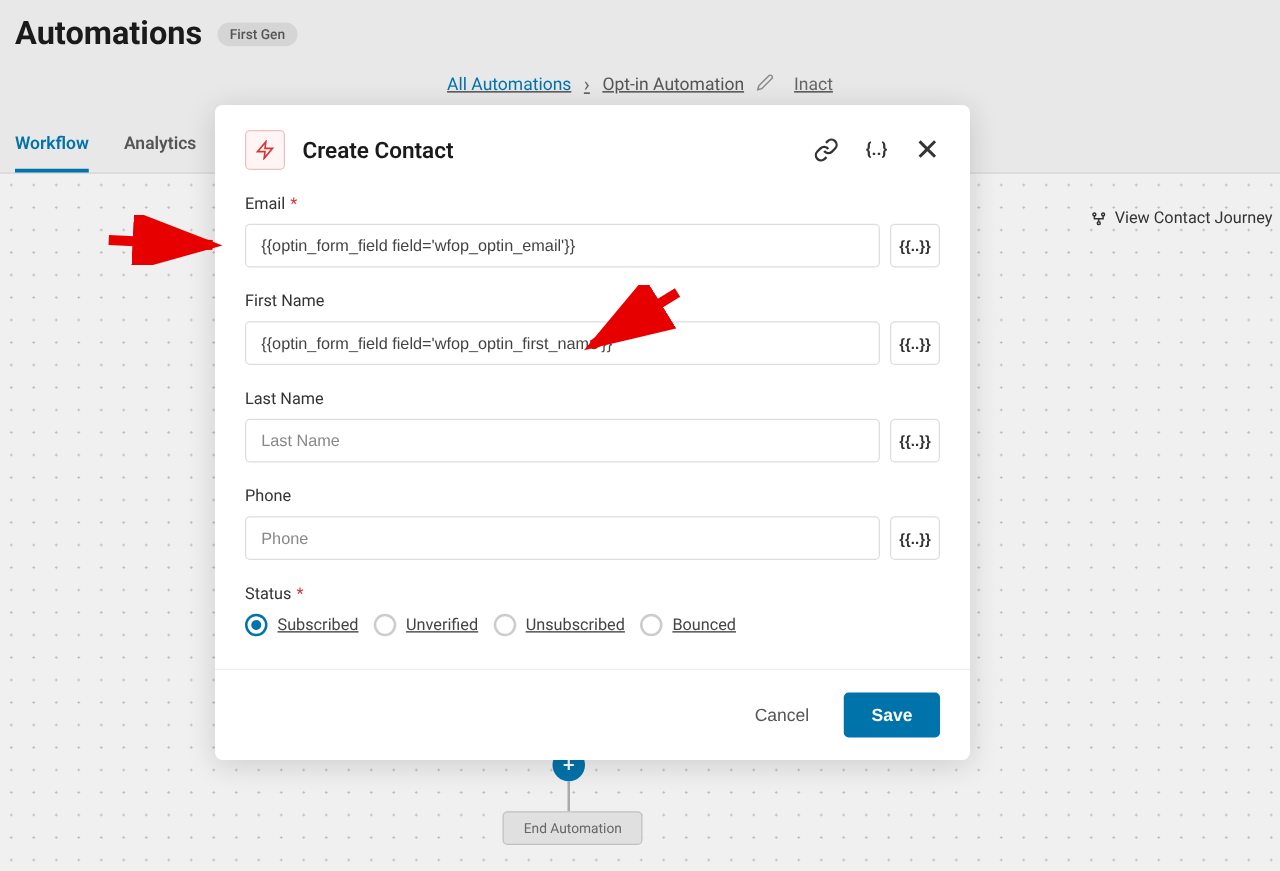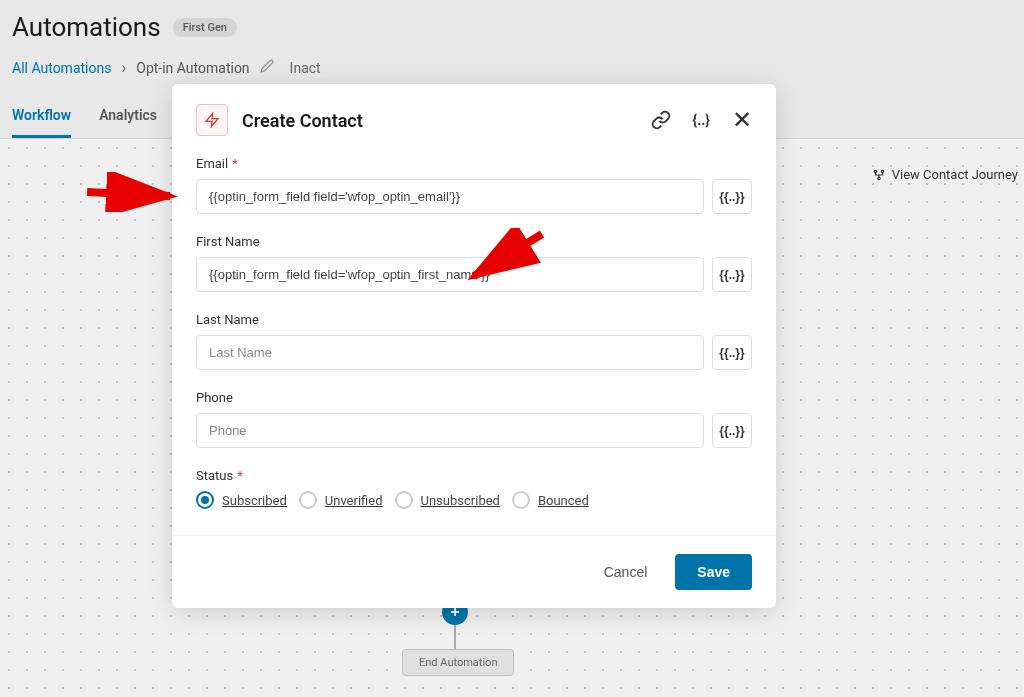--- a/index.html
+++ b/index.html
@@ -9,24 +9,24 @@
       color: #333;
       width: 1024px;
       height: 697px;
       overflow: hidden;
       position: relative;
     }
     
     
     .header { padding: 12px 12px 0 12px; }
     .title-row { display: flex; align-items: center; gap: 12px; margin-bottom: 16px; }
-    .page-title { font-size: 26px; font-weight: 400; color: #1a1a1a; }
+    .page-title { font-size: 26px; font-weight: 700; color: #1a1a1a; }
     .badge { background: #d5d5d5; color: #555; font-size: 11px; padding: 3px 10px; border-radius: 12px; font-weight: 500; }
     
-    .breadcrumb-row { display: flex; align-items: center; justify-content: flex-start; margin-bottom: 2px; }
+    .breadcrumb-row { display: flex; align-items: center; justify-content: center; margin-bottom: 2px; text-decoration: underline; }
     .breadcrumb { display: flex; align-items: center; gap: 10px; }
     .breadcrumb-link { color: #0073aa; font-size: 14px; cursor: pointer; }
     .breadcrumb-sep { color: #666; }
     .breadcrumb-current { color: #555; font-size: 14px; }
     .edit-icon { color: #888; cursor: pointer; }
     .status-text { color: #666; font-size: 14px; margin-left: 16px; }
     
     
     .tabs { display: flex; gap: 28px; padding: 0 12px; border-bottom: 1px solid #d0d0d0; margin-top: 18px; }
     .tab { padding: 12px 0; font-size: 14px; font-weight: 600; color: #555; cursor: pointer; border-bottom: 3px solid transparent; }

